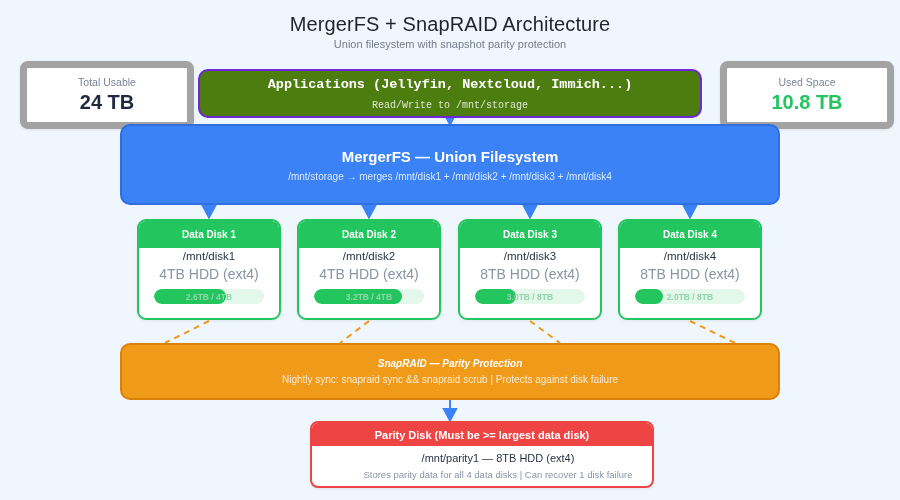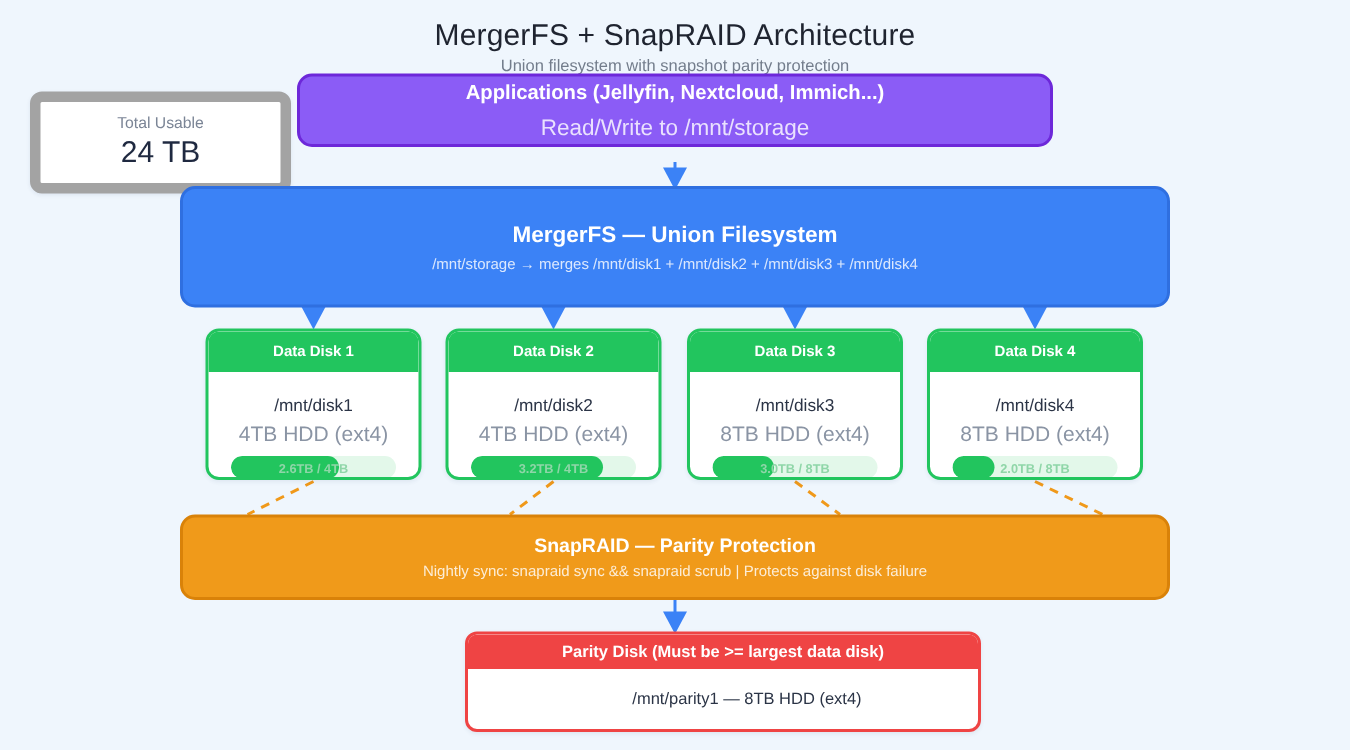--- a/index.html
+++ b/index.html
@@ -69,21 +69,21 @@
   }
   .stat-card.left { left: 20px; }
   .stat-card.right { left: 720px; }
   .stat-label {
     font-size: 10.5px;
     color: #7b8596;
     line-height: 14px;
   }
   .stat-value {
     font-size: 20px;
-    font-weight: normal;
+    font-weight: bold;
     line-height: 25px;
     margin-top: 1px;
   }
   .stat-value.dark { color: #1f2940; }
   .stat-value.green { color: #22c55e; }
 
   
   .banner {
     position: absolute;
     border-radius: 10px;
@@ -98,49 +98,50 @@
     color: #ffffff;
     text-align: center;
   }
   .banner .b-sub {
     text-align: center;
     color: rgba(255,255,255,0.82);
   }
 
   .apps-box {
     left: 198px;
-    top: 49px;
+    top: 69px;
     width: 504px;
     height: 49px;
-    background: #8b5cf6;
+    background: #4d7c0f;
     border: 2px solid #6d28d9;
+    font-family: Liberation Mono, monospace;
   }
   .apps-box .b-title { font-size: 13.5px; }
-  .apps-box .b-sub { font-size: 15px; margin-top: 8px; }
+  .apps-box .b-sub { font-size: 10px; margin-top: 8px; }
 
   .mergerfs-box {
     left: 120px;
     top: 124px;
     width: 660px;
     height: 81px;
     background: #3b82f6;
     border: 2px solid #2f6fe0;
   }
   .mergerfs-box .b-title { font-size: 15px; }
   .mergerfs-box .b-sub { font-size: 10px; margin-top: 6px; }
 
   .snapraid-box {
     left: 120px;
     top: 343px;
     width: 660px;
     height: 57px;
     background: #f09a1a;
     border: 2px solid #d98209;
   }
-  .snapraid-box .b-title { font-size: 13px; }
+  .snapraid-box .b-title { font-size: 10px; font-style: italic; }
   .snapraid-box .b-sub { font-size: 10px; margin-top: 5px; }
 
   
   .disk-card {
     position: absolute;
     top: 219px;
     width: 144px;
     height: 101px;
     border-radius: 9px;
     border: 2px solid #22c55e;
@@ -157,21 +158,21 @@
     font-weight: bold;
     display: flex;
     align-items: center;
     justify-content: center;
   }
   .disk-body {
     height: 90px;
     display: flex;
     flex-direction: column;
     align-items: center;
-    padding-top: 16px;
+    padding-top: 1px;
     box-sizing: border-box;
   }
   .disk-mount {
     font-size: 11.5px;
     color: #2b3446;
     line-height: 15px;
   }
   .disk-spec {
     font-size: 14px;
     color: #8a94a4;
@@ -302,20 +303,24 @@
   </svg>
 
   <div class="title">MergerFS + SnapRAID Architecture</div>
   <div class="subtitle">Union filesystem with snapshot parity protection</div>
 
   <div class="stat-card left">
     <div class="stat-label">Total Usable</div>
     <div class="stat-value dark">24 TB</div>
   </div>
 
+  <div class="stat-card right">
+    <div class="stat-label">Used Space</div>
+    <div class="stat-value green">10.8 TB</div>
+  </div>
 
   <div class="banner apps-box">
     <div class="b-title">Applications (Jellyfin, Nextcloud, Immich...)</div>
     <div class="b-sub">Read/Write to /mnt/storage</div>
   </div>
 
   <div class="banner mergerfs-box">
     <div class="b-title">MergerFS — Union Filesystem</div>
     <div class="b-sub">/mnt/storage  →  merges /mnt/disk1 + /mnt/disk2 + /mnt/disk3 + /mnt/disk4</div>
   </div>
@@ -370,16 +375,17 @@
 
   <div class="banner snapraid-box">
     <div class="b-title">SnapRAID — Parity Protection</div>
     <div class="b-sub">Nightly sync: snapraid sync &amp;&amp; snapraid scrub | Protects against disk failure</div>
   </div>
 
   <div class="parity-card">
     <div class="parity-head">Parity Disk (Must be &gt;= largest data disk)</div>
     <div class="parity-body">
       <div class="parity-line1">/mnt/parity1 — 8TB HDD (ext4)</div>
+      <div class="parity-line2">Stores parity data for all 4 data disks | Can recover 1 disk failure</div>
     </div>
   </div>
 
 </div>
 
 </body></html>

